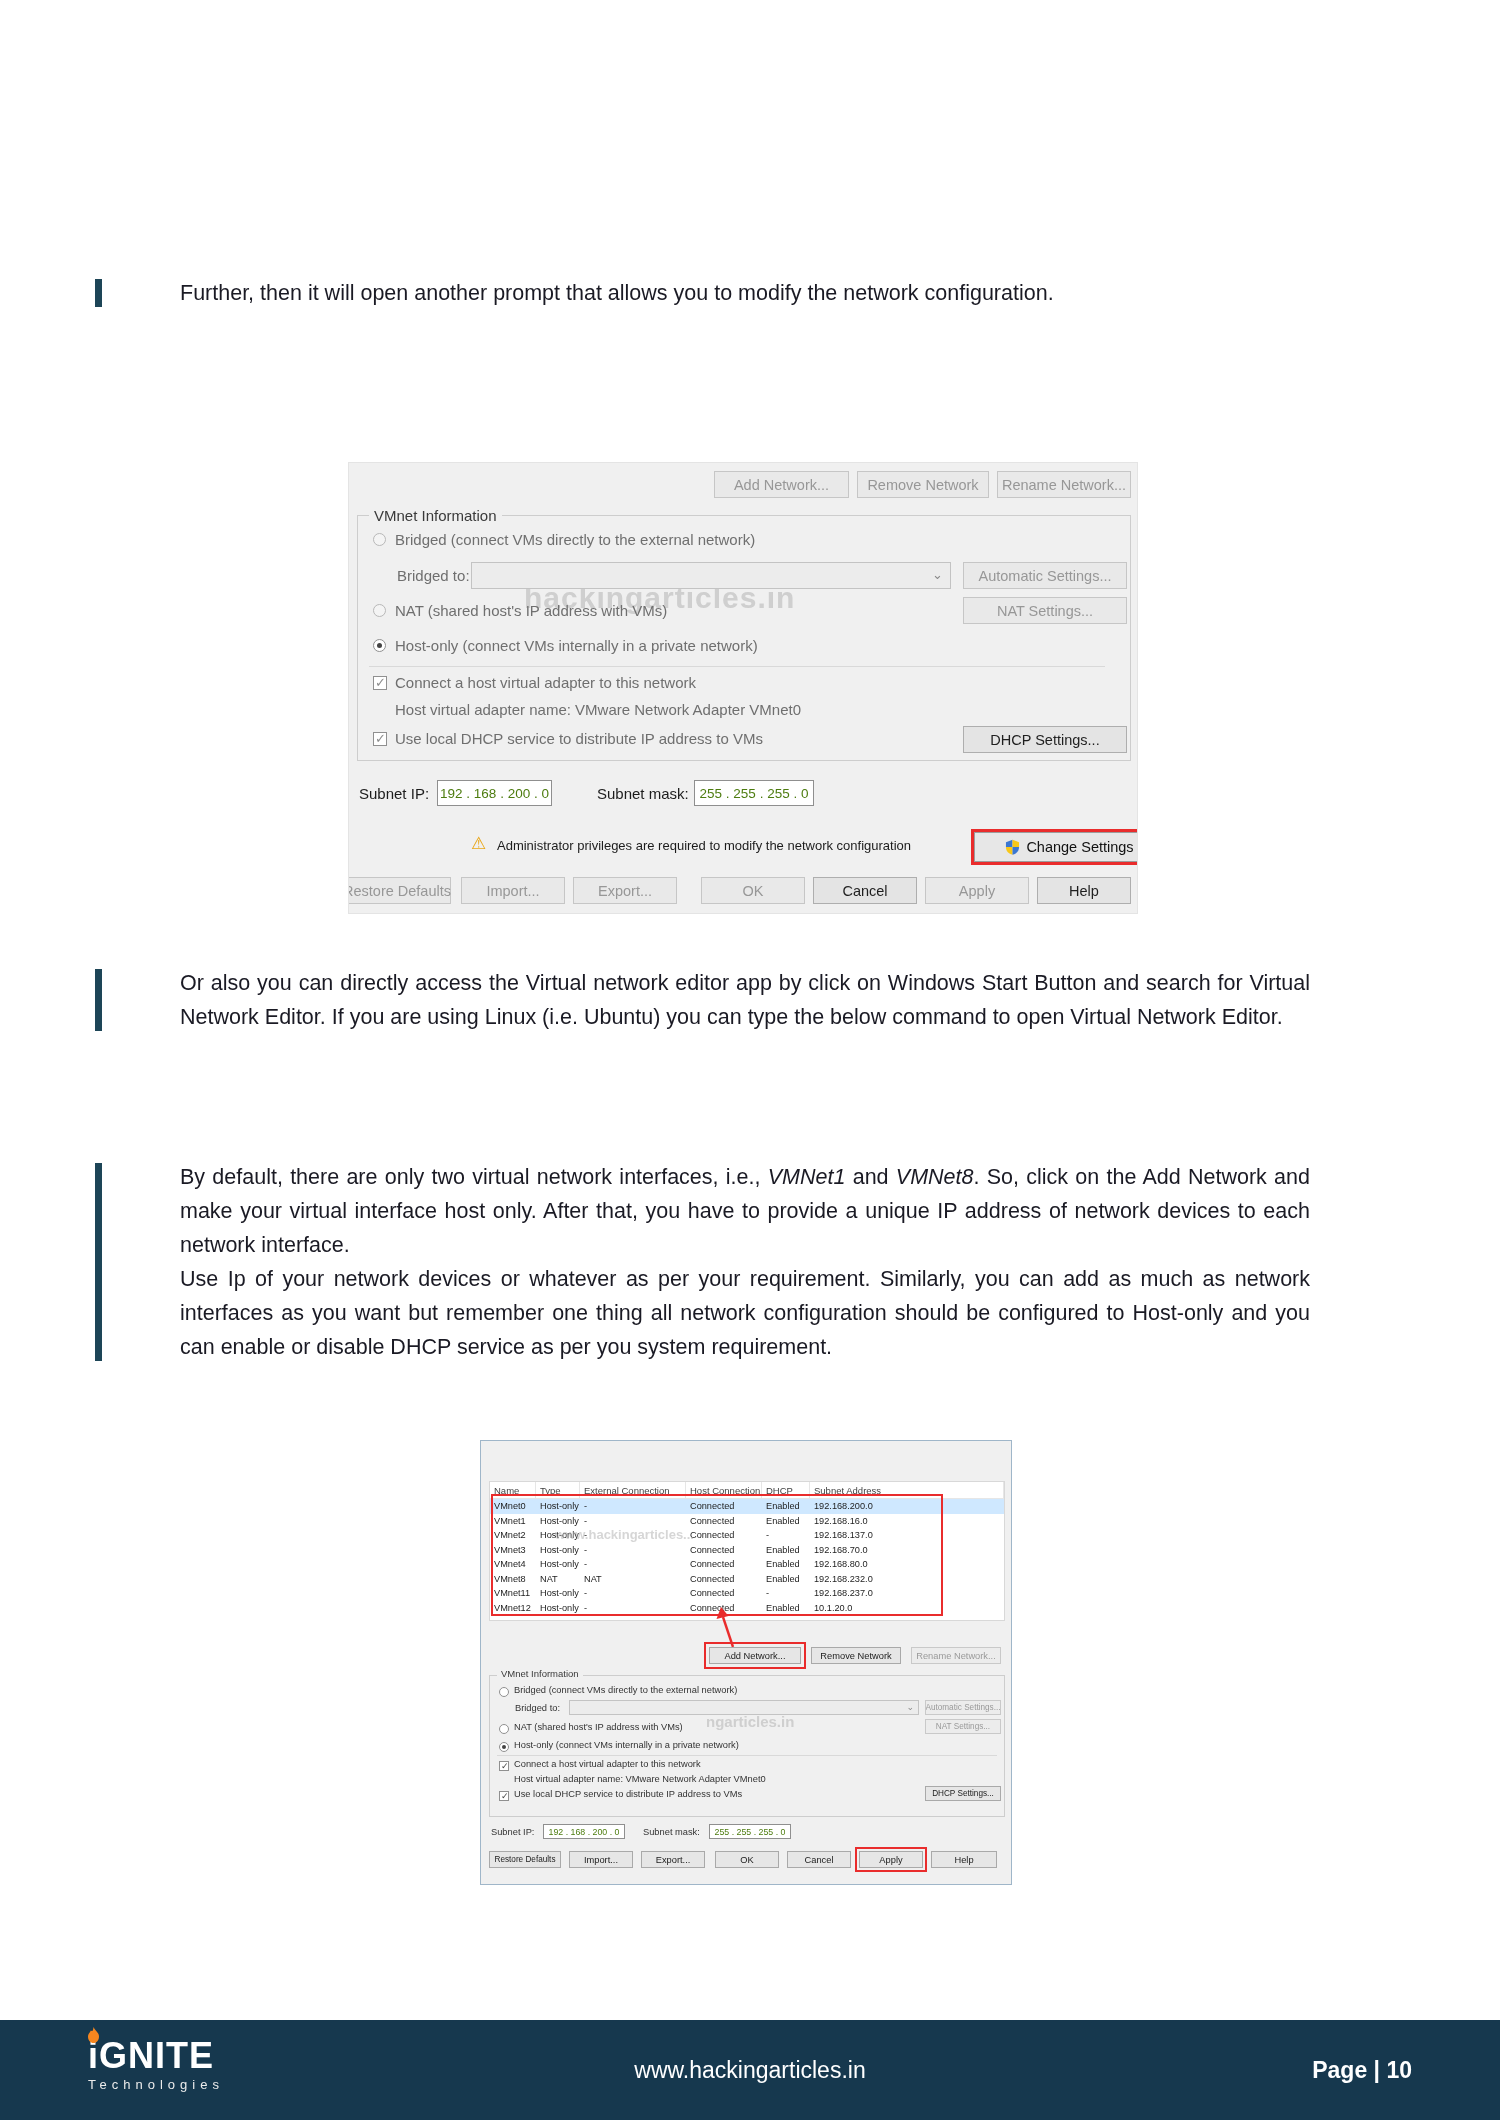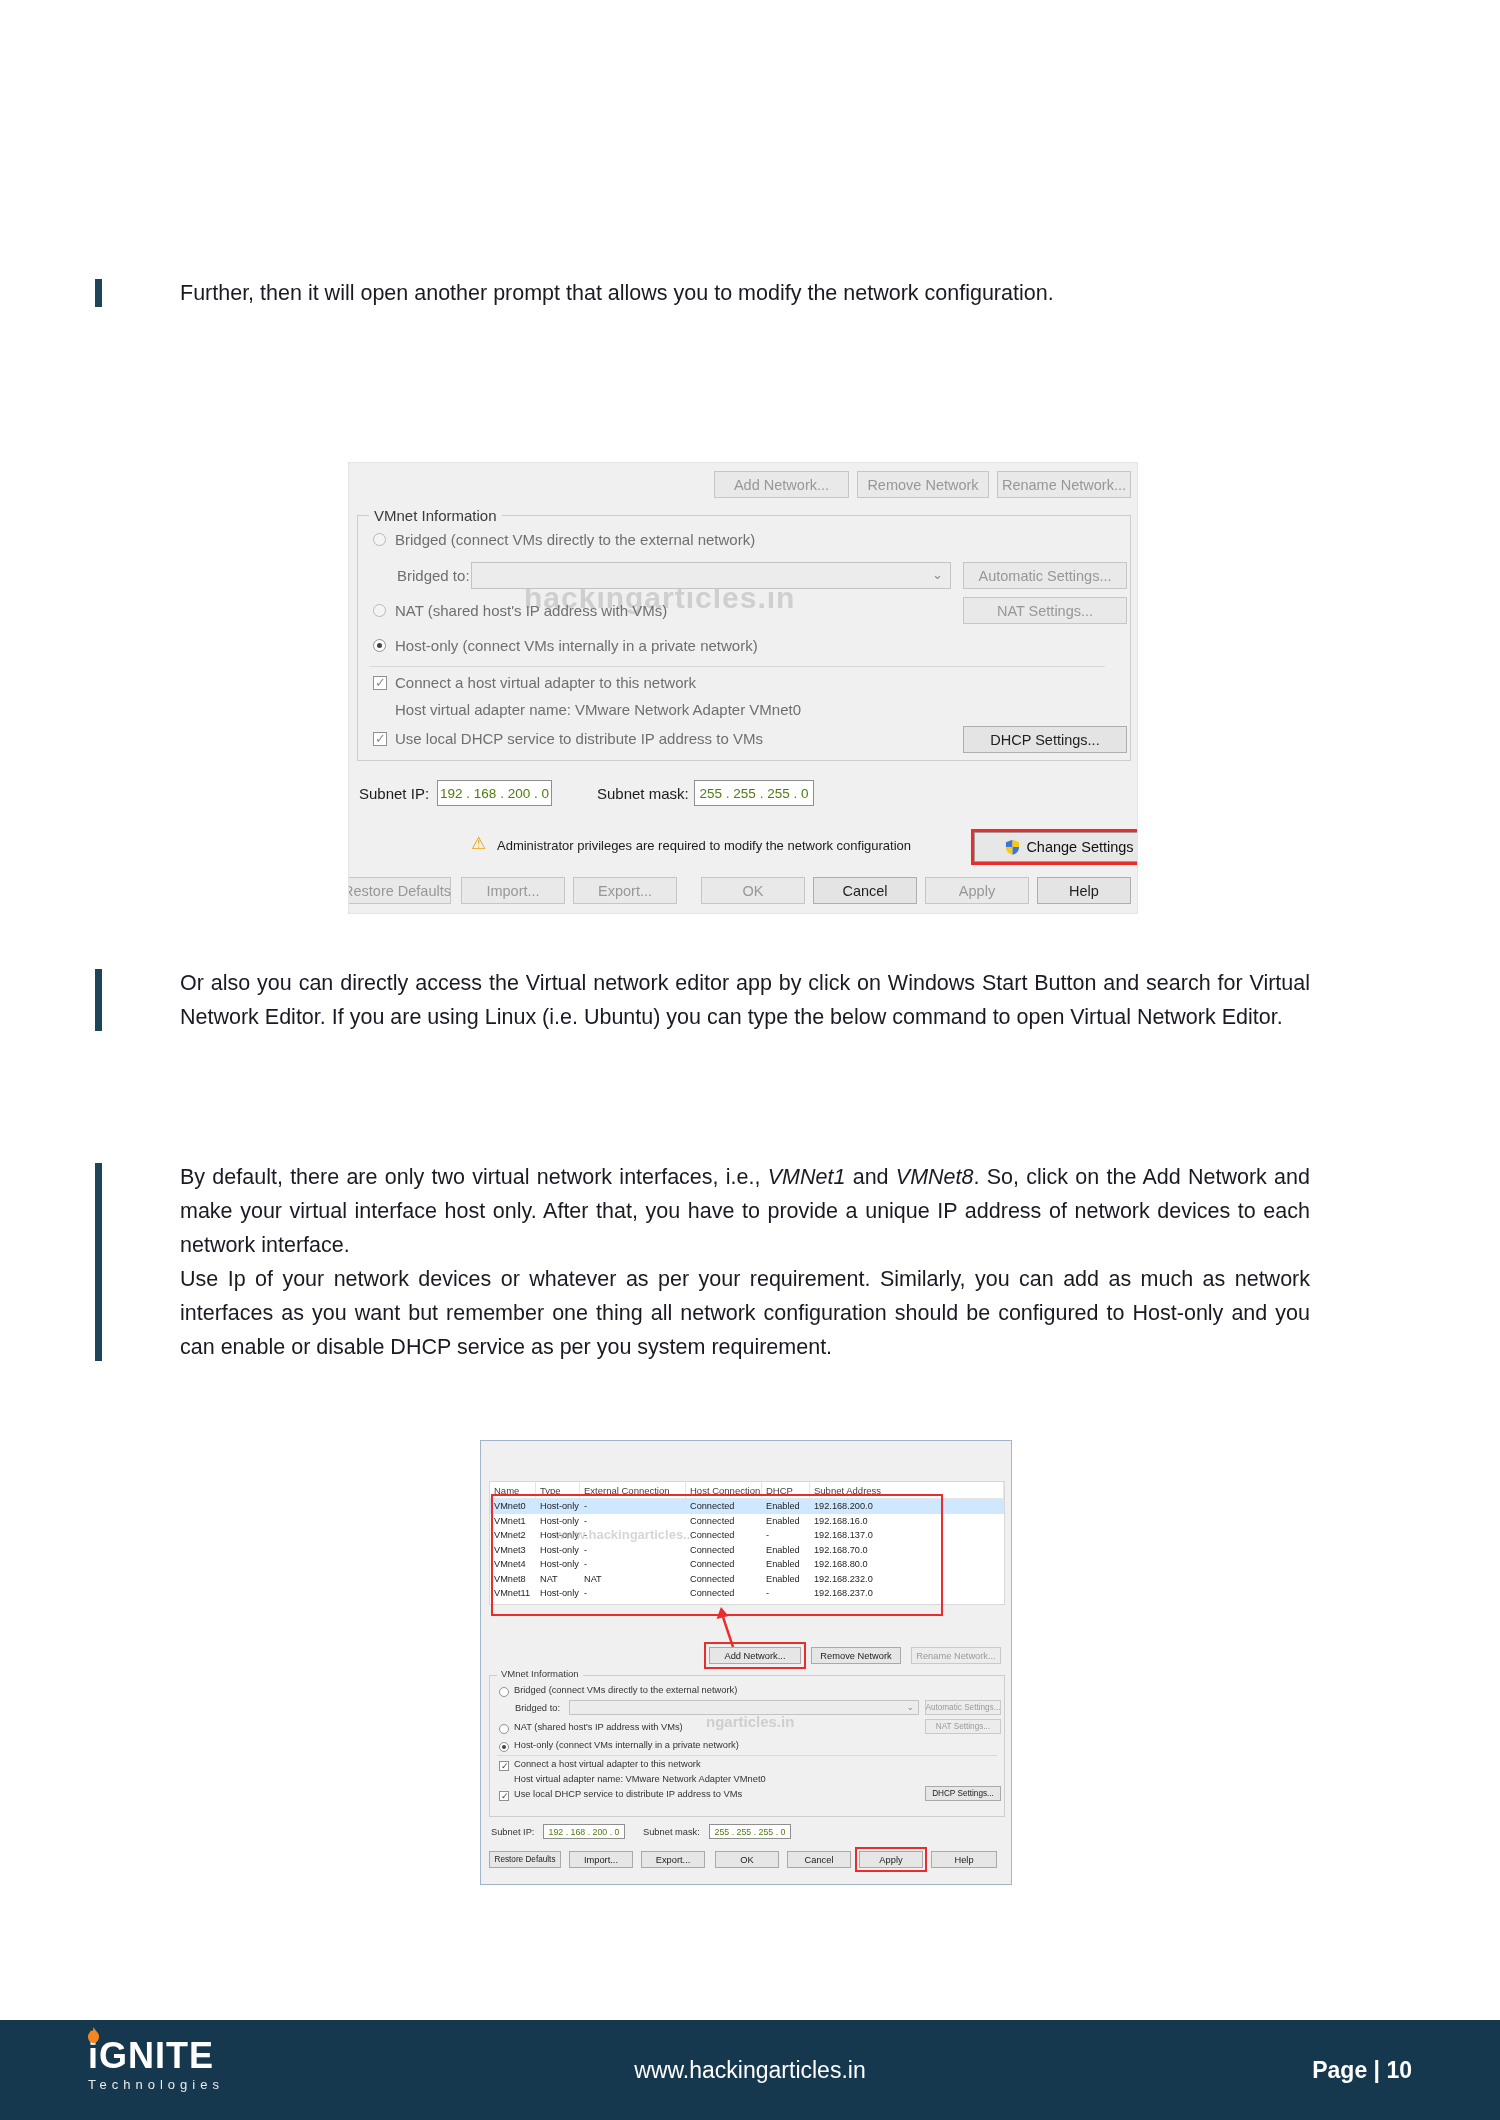--- a/index.html
+++ b/index.html
@@ -48,21 +48,21 @@
            align-items:center; justify-content:center; font-size:14.5px; font-family:"Liberation Sans",sans-serif; color:#111; }
 
   
   .shot2 { position:absolute; left:480px; top:1440px; width:532px; height:445px; background:#f0f0f0;
            border:1px solid #9fb6c9; overflow:hidden; }
   .tbar { position:absolute; left:0; top:0; right:0; height:26px; background:#fff; border-bottom:1px solid #ececec; }
   .ticon { position:absolute; left:8px; top:6px; }
   .ttitle { position:absolute; left:30px; top:7px; font-size:11px; color:#3c3c3c; white-space:nowrap; }
   .tclose { position:absolute; right:0; top:0; width:34px; height:25px; display:flex; align-items:center;
             justify-content:center; font-size:12px; color:#555; background:transparent; border:none; }
-  .tablebox { position:absolute; left:8px; top:40px; width:516px; height:124px; background:#fff;
+  .tablebox { position:absolute; left:8px; top:40px; width:516px; height:140px; background:#fff;
               border:1px solid #d8d8d8; overflow:hidden; }
   .thead, .trow { display:grid; grid-template-columns:46px 44px 106px 76px 48px 1fr; }
   .thead { height:17px; border-bottom:1px solid #e6e6e6; }
   .thcell { font-size:9.5px; color:#3f3f3f; line-height:17px; padding-left:4px; border-right:1px solid #e6e6e6;
             overflow:hidden; white-space:nowrap; }
   .trow { height:14.5px; }
   .trow.sel { background:#cfe8ff; }
   .tcell { font-size:9.2px; color:#1d1d1d; line-height:14.5px; padding-left:4px; white-space:nowrap; overflow:hidden; }
   .b2 { position:absolute; height:17px; background:#e6e6e6; border:1px solid #a9a9a9; font-size:9.3px;
         font-family:"Liberation Sans",sans-serif; color:#1c1c1c; display:flex; align-items:center;

